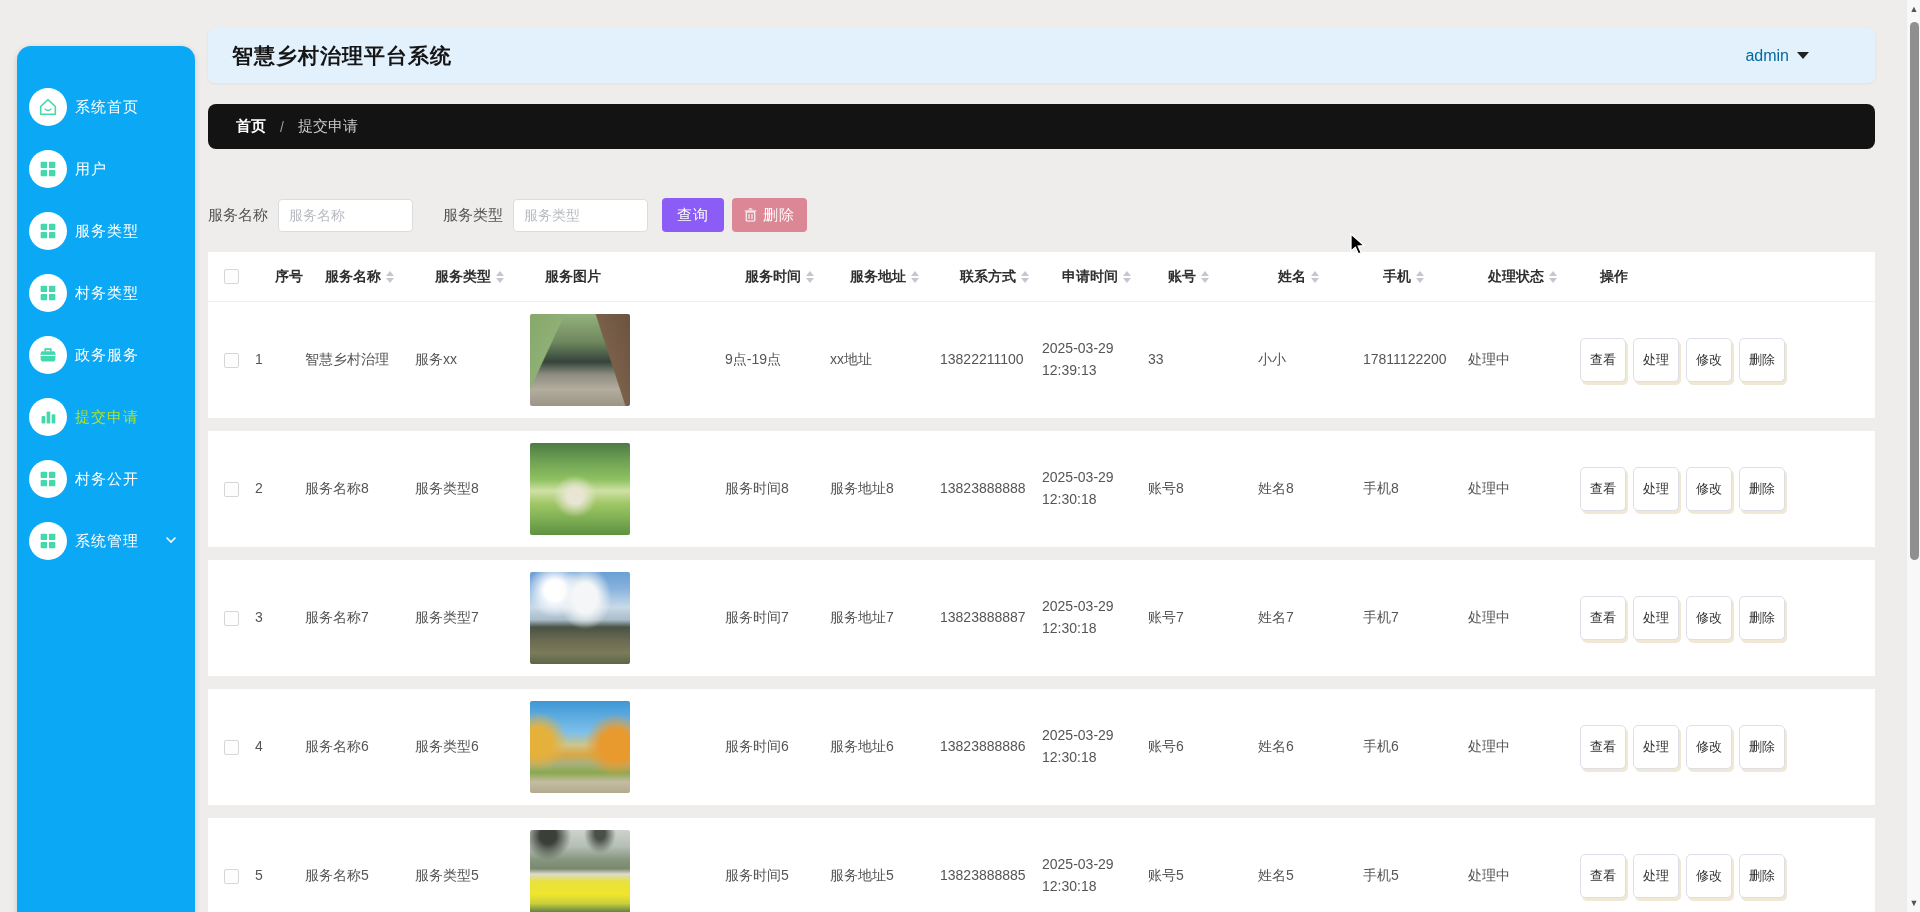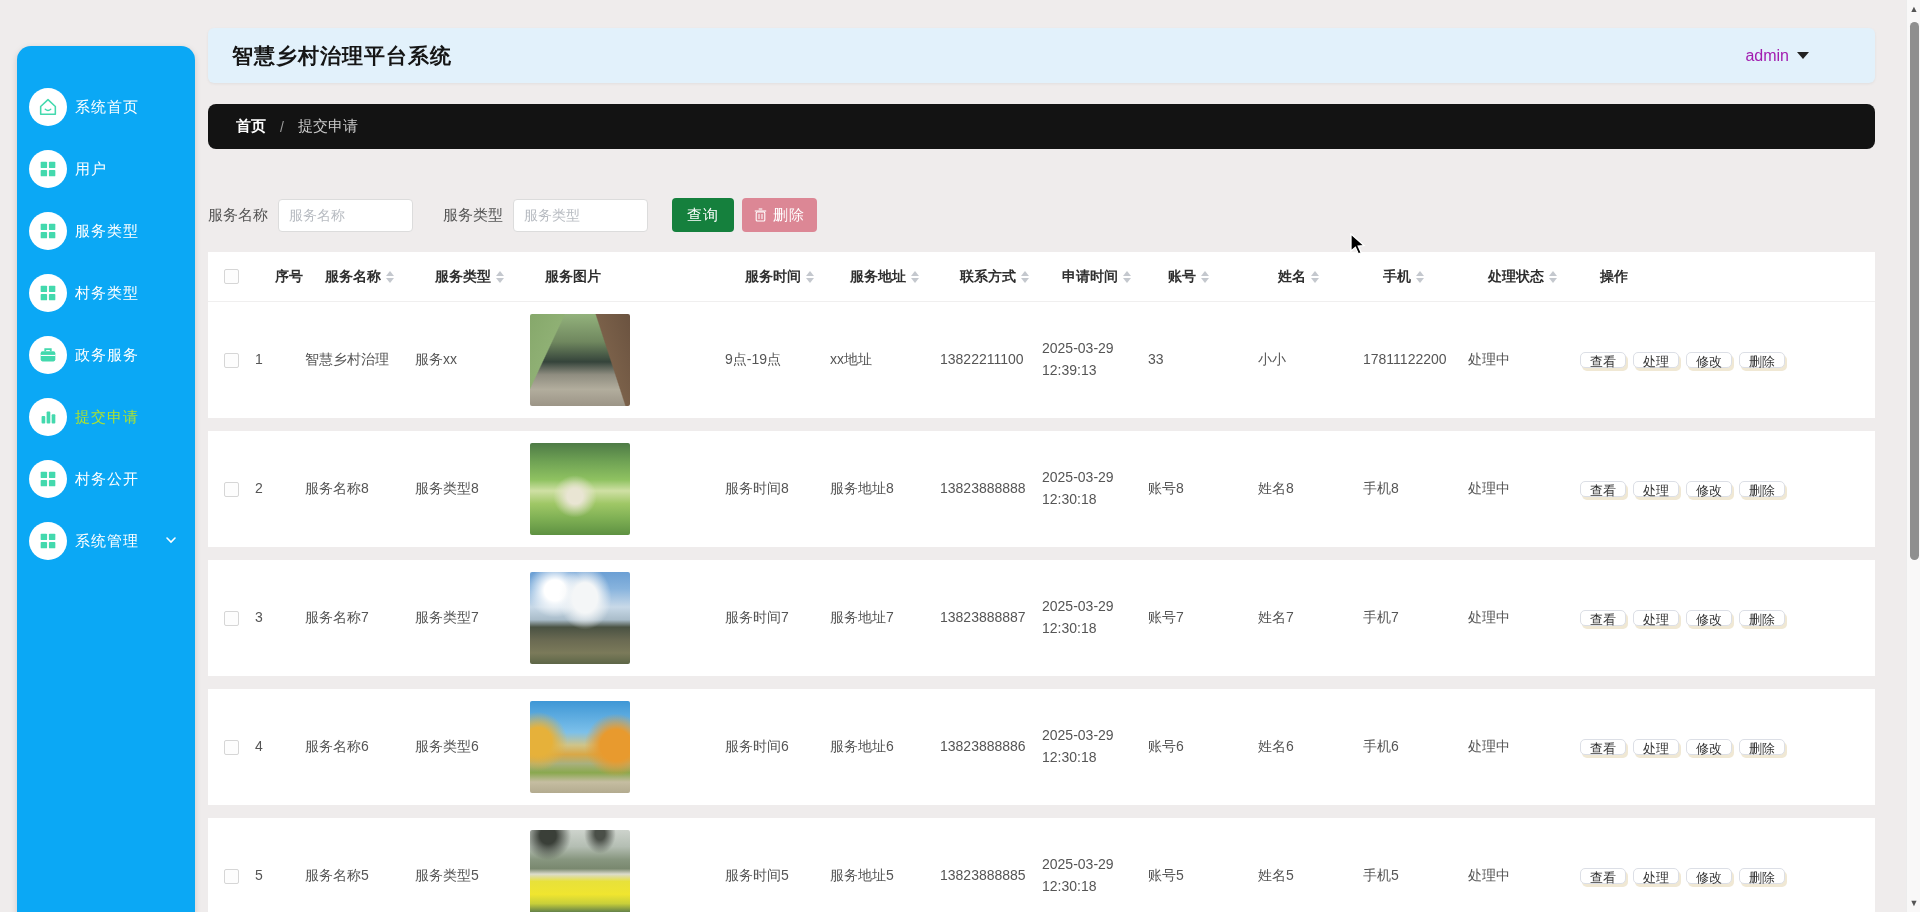--- a/index.html
+++ b/index.html
@@ -17,38 +17,38 @@
   .side-item.active .side-label { color:#aee22e; }
   .chev { position:absolute; right:18px; top:50%; transform:translateY(-50%); }
   .chev svg { width:12px; height:12px; }
 
   
   .main { position:absolute; left:208px; top:0; width:1667px; height:912px; }
   .header-card { position:absolute; left:0; top:28px; width:1667px; height:55px;
     background:#e2f1fb; border-radius:6px; display:flex; align-items:center;
     justify-content:space-between; padding:0 24px; box-shadow:0 1px 3px rgba(0,0,0,.06); }
   .page-title { font-size:21px; font-weight:bold; color:#151515; letter-spacing:1px; }
-  .admin-box { display:flex; align-items:center; gap:8px; font-size:16px; color:#a21caf; cursor:pointer; margin-right:42px; }
+  .admin-box { display:flex; align-items:center; gap:8px; font-size:16px; color:#0369a1; cursor:pointer; margin-right:42px; }
   .admin-caret { width:0; height:0; border-left:6px solid transparent; border-right:6px solid transparent; border-top:7px solid #222; }
 
   .breadcrumb { position:absolute; left:0; top:104px; width:1667px; height:45px;
     background:#131313; border-radius:8px; display:flex; align-items:center; padding:0 28px; gap:14px; }
   .bc-home { color:#fff; font-size:15px; font-weight:bold; cursor:pointer; }
   .bc-sep { color:#9a9a9a; font-size:14px; }
   .bc-cur { color:#c9c9c9; font-size:15px; }
 
   
   .filters { position:absolute; left:0; top:197px; height:36px; display:flex; align-items:center; }
   .f-label { font-size:15px; color:#555; margin-right:10px; }
   .f-input { width:135px; height:33px; border:1px solid #dcdcdc; border-radius:4px;
     background:#fff; padding:0 10px; font-size:14px; color:#333; outline:none; }
   .f-input::placeholder { color:#b8bcc2; }
   .gap30 { width:30px; }
-  .btn-search { height:34px; padding:0 15px; background:#15803d; color:#fff; border:none;
-    border-radius:4px; font-size:15px; cursor:pointer; margin-left:24px; letter-spacing:1px; }
+  .btn-search { height:34px; padding:0 15px; background:#8b5cf6; color:#fff; border:none;
+    border-radius:4px; font-size:15px; cursor:pointer; margin-left:14px; letter-spacing:1px; }
   .btn-del { height:34px; padding:0 12px; background:#dc8795; color:#fff; border:none;
     border-radius:4px; font-size:15px; cursor:pointer; margin-left:8px;
     display:flex; align-items:center; gap:6px; letter-spacing:1px; }
 
   
   .table-wrap { position:absolute; left:0; top:252px; width:1667px; }
   .t-grid { display:grid;
     grid-template-columns:47px 50px 110px 110px 200px 105px 110px 102px 106px 110px 105px 105px 112px 295px;
     align-items:center; }
   .t-head { background:#fff; height:50px; border-bottom:1px solid #f0efef; }
@@ -78,21 +78,21 @@
   .img-4 { background:
       radial-gradient(circle at 86% 48%, #e89a2e 0 16%, rgba(0,0,0,0) 32%),
       radial-gradient(circle at 8% 44%, #e6b13a 0 13%, rgba(0,0,0,0) 28%),
       linear-gradient(to bottom, #3e97d6 0%, #7cc0ea 34%, #cfc489 48%, #d9a847 58%, #a9b07e 68%, #8aa84f 78%, #c5bda1 88%, #b3ab8f 100%); }
   .img-5 { background:
       radial-gradient(ellipse at 18% 6%, #3a3f38 0 7%, rgba(0,0,0,0) 20%),
       radial-gradient(ellipse at 70% 4%, #4a4f48 0 5%, rgba(0,0,0,0) 16%),
       linear-gradient(to bottom, #cdd3cc 0%, #b4beb3 18%, #87967f 32%, #79886f 42%, #dcdccb 48%, #e8e13a 56%, #f0e52f 70%, #c8cf3a 80%, #5a7a4a 90%, #47604a 100%); }
 
   .actions { display:flex; gap:7px; }
-  .abtn { height:16px; padding:0 9px; background:#fff; border:1px solid #dcdfe6; border-radius:5px;
+  .abtn { height:44px; padding:0 9px; background:#fff; border:1px solid #dcdfe6; border-radius:5px;
     font-size:13px; color:#333; cursor:pointer;
     box-shadow:2px 3px 0 rgba(222,205,160,.45); font-family:Liberation Serif, serif; }
 
   
   .scrollbar { position:absolute; right:0; top:0; width:14px; height:912px; background:#f9f8f8; border-left:1px solid #ececec; }
   .sb-thumb { position:absolute; left:3px; top:22px; width:9px; height:538px; background:#8f8f8f; border-radius:5px; cursor:pointer; }
   .sb-arrow { position:absolute; left:0; width:14px; height:14px; font-size:9px; color:#555;
     display:flex; align-items:center; justify-content:center; cursor:pointer; }
   .sb-up { top:2px; } .sb-dn { bottom:2px; }
 

